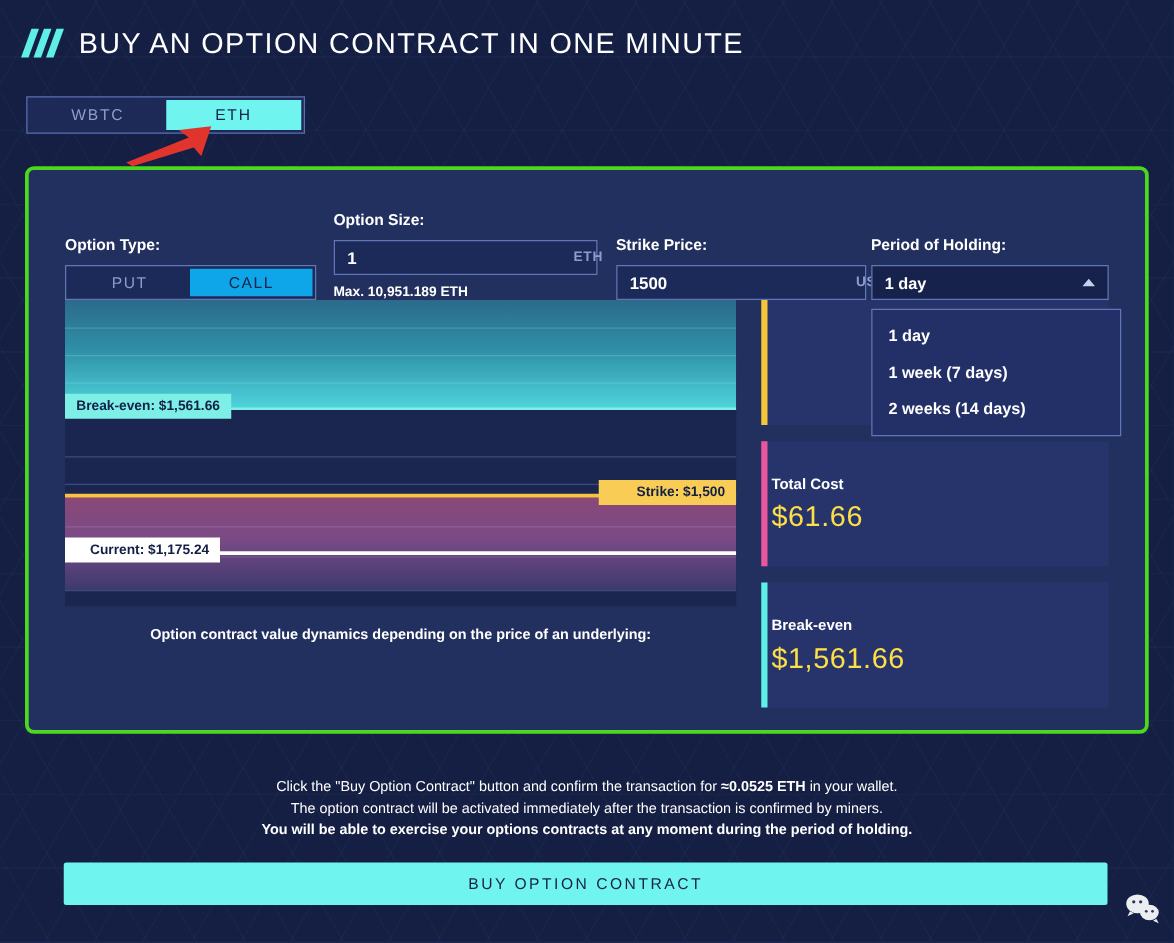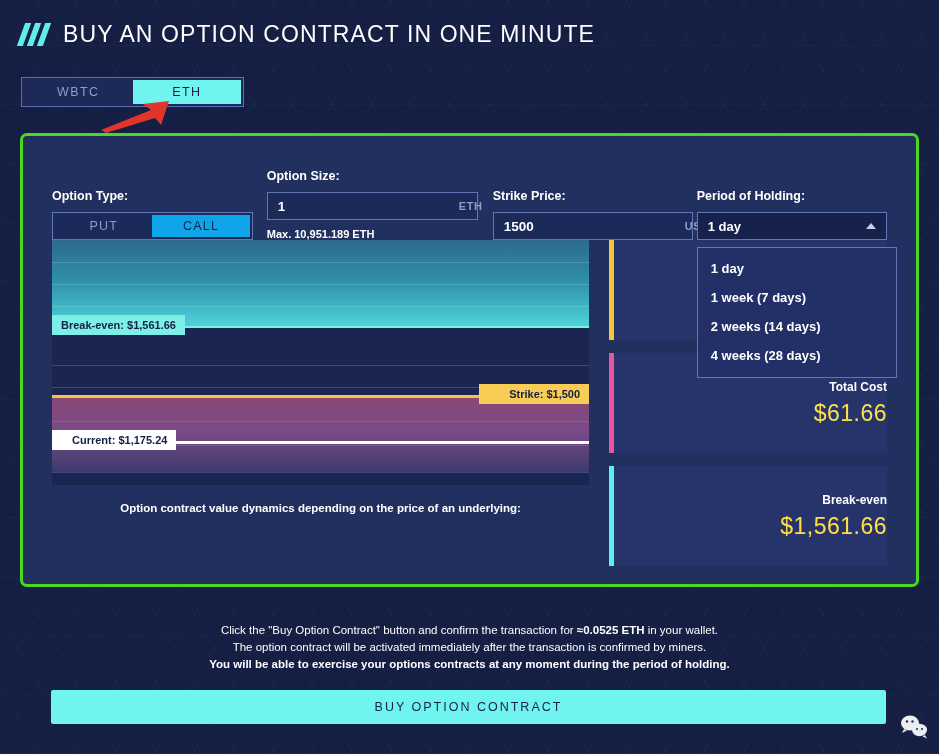--- a/index.html
+++ b/index.html
@@ -326,23 +326,23 @@
     flex-direction: column;
     gap: 13px;
     padding-top: 0;
   }
   .panel {
     position: relative;
     height: 100px;
     background: #26346b;
     display: flex;
     flex-direction: column;
-    align-items: flex-end;
+    align-items: flex-start;
     justify-content: center;
-    padding-left: 24px;
+    padding-left: 8px;
   }
   .panel-bar {
     position: absolute;
     left: 0; top: 0; bottom: 0;
     width: 5px;
   }
   .panel-label {
     color: #ffffff;
     font-size: 12px;
     font-weight: 600;
@@ -452,21 +452,20 @@
     <div class="field field-period">
       <div class="field-label">Period of Holding:</div>
       <div class="select-box">
         <span class="select-val">1 day</span>
         <span class="caret-up"></span>
       </div>
       <div class="select-menu">
         <div class="select-option">1 day</div>
         <div class="select-option">1 week (7 days)</div>
         <div class="select-option">2 weeks (14 days)</div>
-        <div class="select-option">4 weeks (28 days)</div>
       </div>
     </div>
 
   </div>
 
   <div class="card-body">
 
     <div class="chart-wrap">
       <div class="chart">
 

